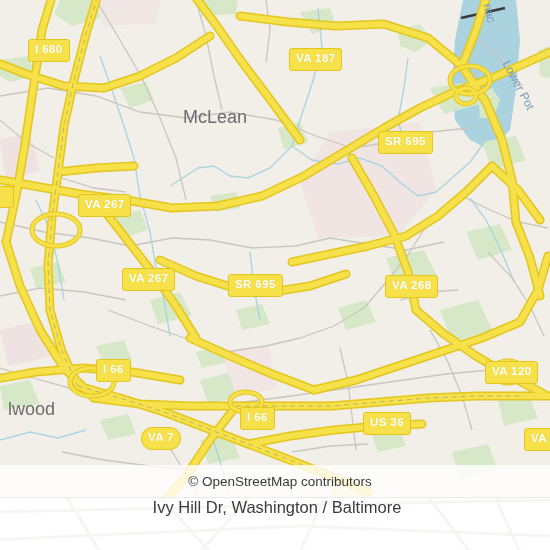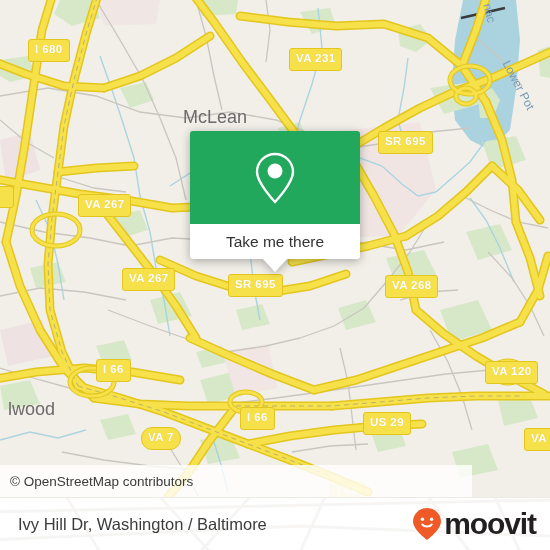--- a/index.html
+++ b/index.html
@@ -100,44 +100,46 @@
     width: 0; height: 0;
     border-left: 13px solid transparent;
     border-right: 13px solid transparent;
     border-top: 14px solid #ffffff;
   }
 
   
   #attribution {
     position: absolute;
     left: 0; top: 465px;
-    width: 472px; height: 32px;
+    width: 550px; height: 32px;
     background: rgba(255,255,255,.80);
     display: flex;
     align-items: center;
     padding-left: 10px;
+    justify-content: center;
   }
   #attribution-text {
     color: #3a3a3a;
     font-size: 13.5px;
     font-family: "Liberation Sans", sans-serif;
   }
 
   
   #footer {
     position: absolute;
     left: 0; top: 497px;
     width: 550px; height: 53px;
     background: #ffffff;
     border-top: 1px solid #eceae6;
     display: flex;
     align-items: center;
     justify-content: space-between;
     padding: 0 14px 0 18px;
     overflow: hidden;
+    flex-direction: column;
   }
   #footer-watermark {
     position: absolute;
     left: 0; top: -2px;
     opacity: .12;
     pointer-events: none;
   }
   #footer-title {
     position: relative;
     color: #3c3c3c;
@@ -369,47 +371,35 @@
       </g>
     </svg>
 
     <div class="place-label" style="left:183px; top:107px;">McLean</div>
     <div class="place-label" style="left:0px; top:399px;padding-left:8px;">lwood</div>
 
     <div class="water-label" style="left:512px; top:58px; transform:rotate(62deg); transform-origin:left top;">Lower Pot</div>
     <div class="water-label" style="left:494px; top:2px; transform:rotate(76deg); transform-origin:left top;">nac</div>
 
     <div class="shield" style="left:28px;  top:39px;">I 680</div>
-    <div class="shield" style="left:289px; top:48px;">VA 231</div>
+    <div class="shield" style="left:289px; top:48px;">VA 187</div>
     <div class="shield" style="left:378px; top:131px;">SR 695</div>
     <div class="shield" style="left:78px;  top:194px;">VA 267</div>
     <div class="shield" style="left:122px; top:268px;">VA 267</div>
     <div class="shield" style="left:228px; top:274px;">SR 695</div>
     <div class="shield" style="left:385px; top:275px;">VA 268</div>
     <div class="shield" style="left:96px;  top:359px;">I 66</div>
     <div class="shield" style="left:485px; top:361px;">VA 120</div>
     <div class="shield" style="left:240px; top:407px;">I 66</div>
-    <div class="shield" style="left:363px; top:412px;">US 29</div>
+    <div class="shield" style="left:363px; top:412px;">US 36</div>
     <div class="shield" style="left:524px; top:428px;">VA 1</div>
     <div class="shield" style="left:141px; top:427px;border-radius:11px;">VA 7</div>
     <div class="shield faded" style="left:330px; top:481px;">I 66</div>
     <div class="shield" style="left:-12px; top:186px; width:26px; height:22px;"></div>
 
-    <div id="callout">
-      <div id="callout-top">
-        <svg width="46" height="56" viewBox="0 0 46 56">
-          <path d="M23 4 C13 4 5 12 5 22 C5 33 23 52 23 52 C23 52 41 33 41 22 C41 12 33 4 23 4 Z" fill="none" stroke="#ffffff" stroke-width="2.4"></path>
-          <circle cx="23" cy="21" r="7.5" fill="#ffffff"></circle>
-        </svg>
-      </div>
-      <button id="callout-btn">
-        <span id="callout-btn-label">Take me there</span>
-      </button>
-      <div id="callout-tail"></div>
-    </div>
 
     <div id="attribution">
       <span id="attribution-text">© OpenStreetMap contributors</span>
     </div>
   </div>
 
   <div id="footer">
 
     <svg id="footer-watermark" width="550" height="56" viewBox="0 0 550 56">
       <g stroke="#b9b4a8" stroke-width="3" fill="none">
@@ -419,24 +409,15 @@
         <path d="M-10,44 L300,30 L550,40"></path>
         <path d="M330,-10 L300,56"></path>
         <path d="M420,-10 L470,56"></path>
         <path d="M490,-10 L520,56"></path>
         <path d="M200,56 L260,-10"></path>
       </g>
     </svg>
 
     <span id="footer-title">Ivy Hill Dr, Washington / Baltimore</span>
 
-    <div id="brand">
-      <svg width="30" height="34" viewBox="0 0 30 34">
-        <path d="M15 1 C7.3 1 1 7.1 1 14.6 C1 23 15 33 15 33 C15 33 29 23 29 14.6 C29 7.1 22.7 1 15 1 Z" fill="#ef5a28"></path>
-        <circle cx="10.4" cy="12.2" r="1.7" fill="#ffffff"></circle>
-        <circle cx="19.6" cy="12.2" r="1.7" fill="#ffffff"></circle>
-        <path d="M10.2 17.4 C12.2 20.2 17.8 20.2 19.8 17.4" stroke="#ffffff" stroke-width="1.9" fill="none" stroke-linecap="round"></path>
-      </svg>
-      <span id="brand-word">moovit</span>
-    </div>
   </div>
 
 </div>
 
 </body></html>

